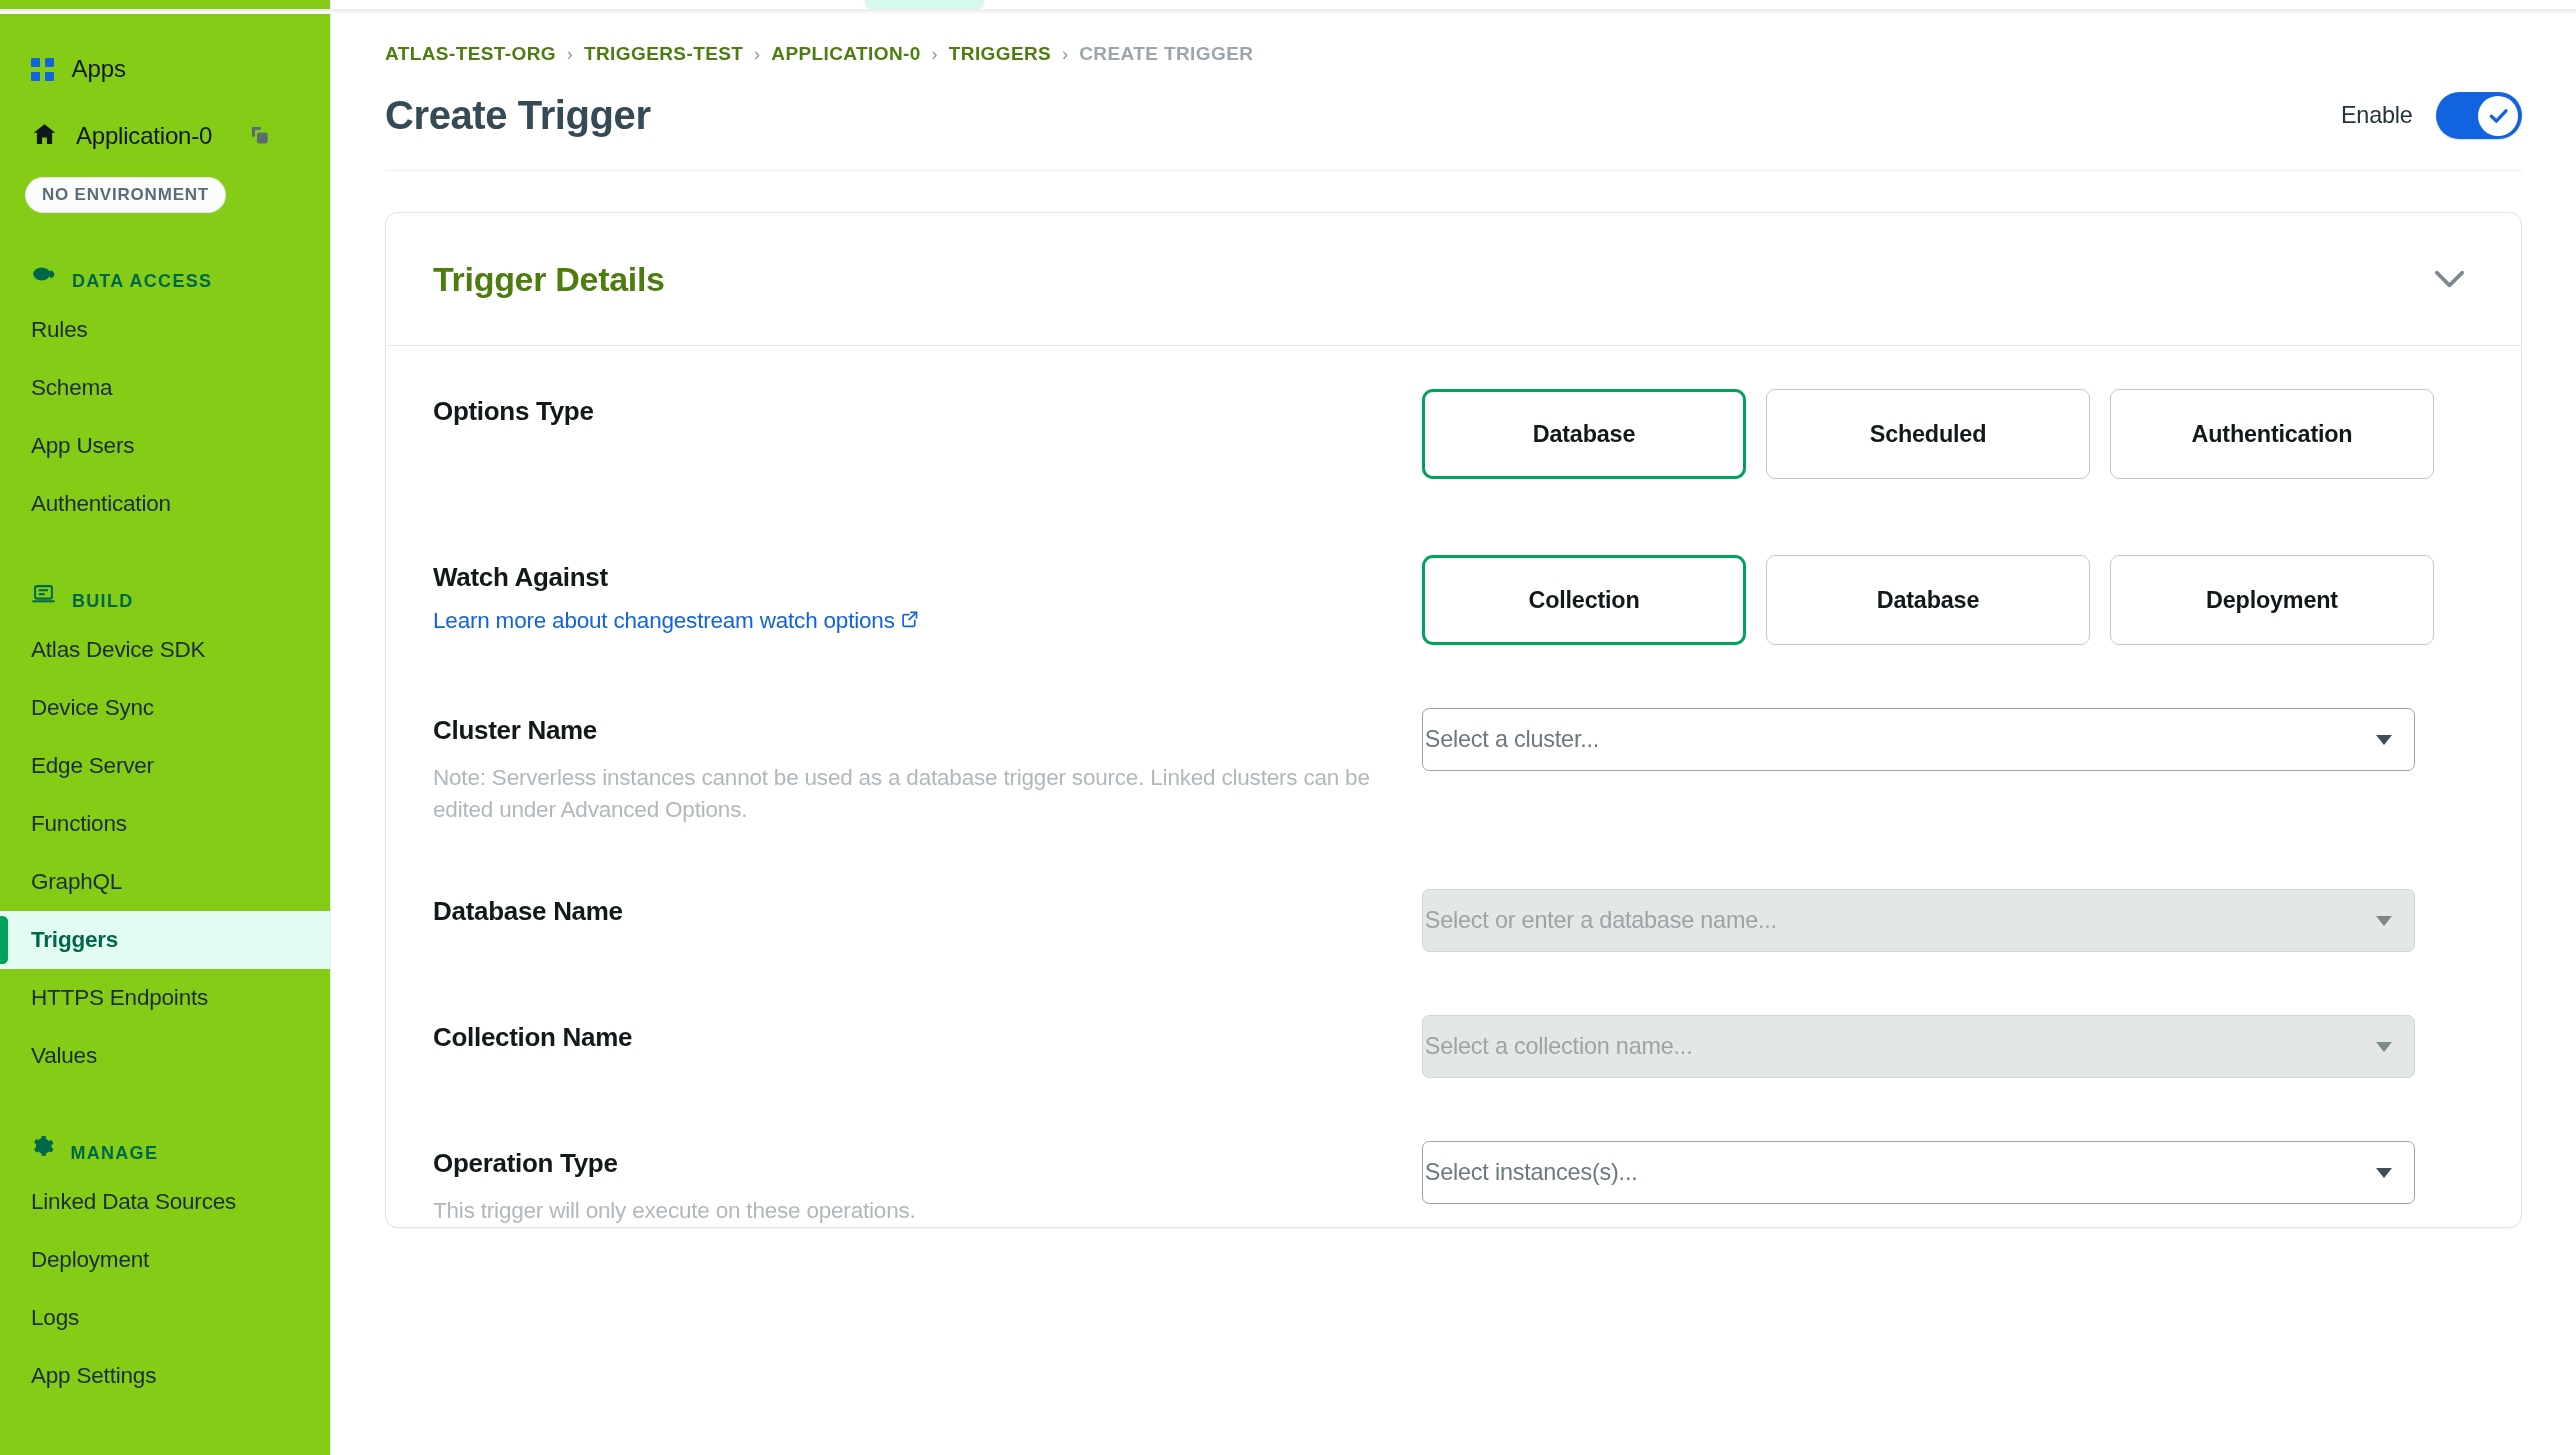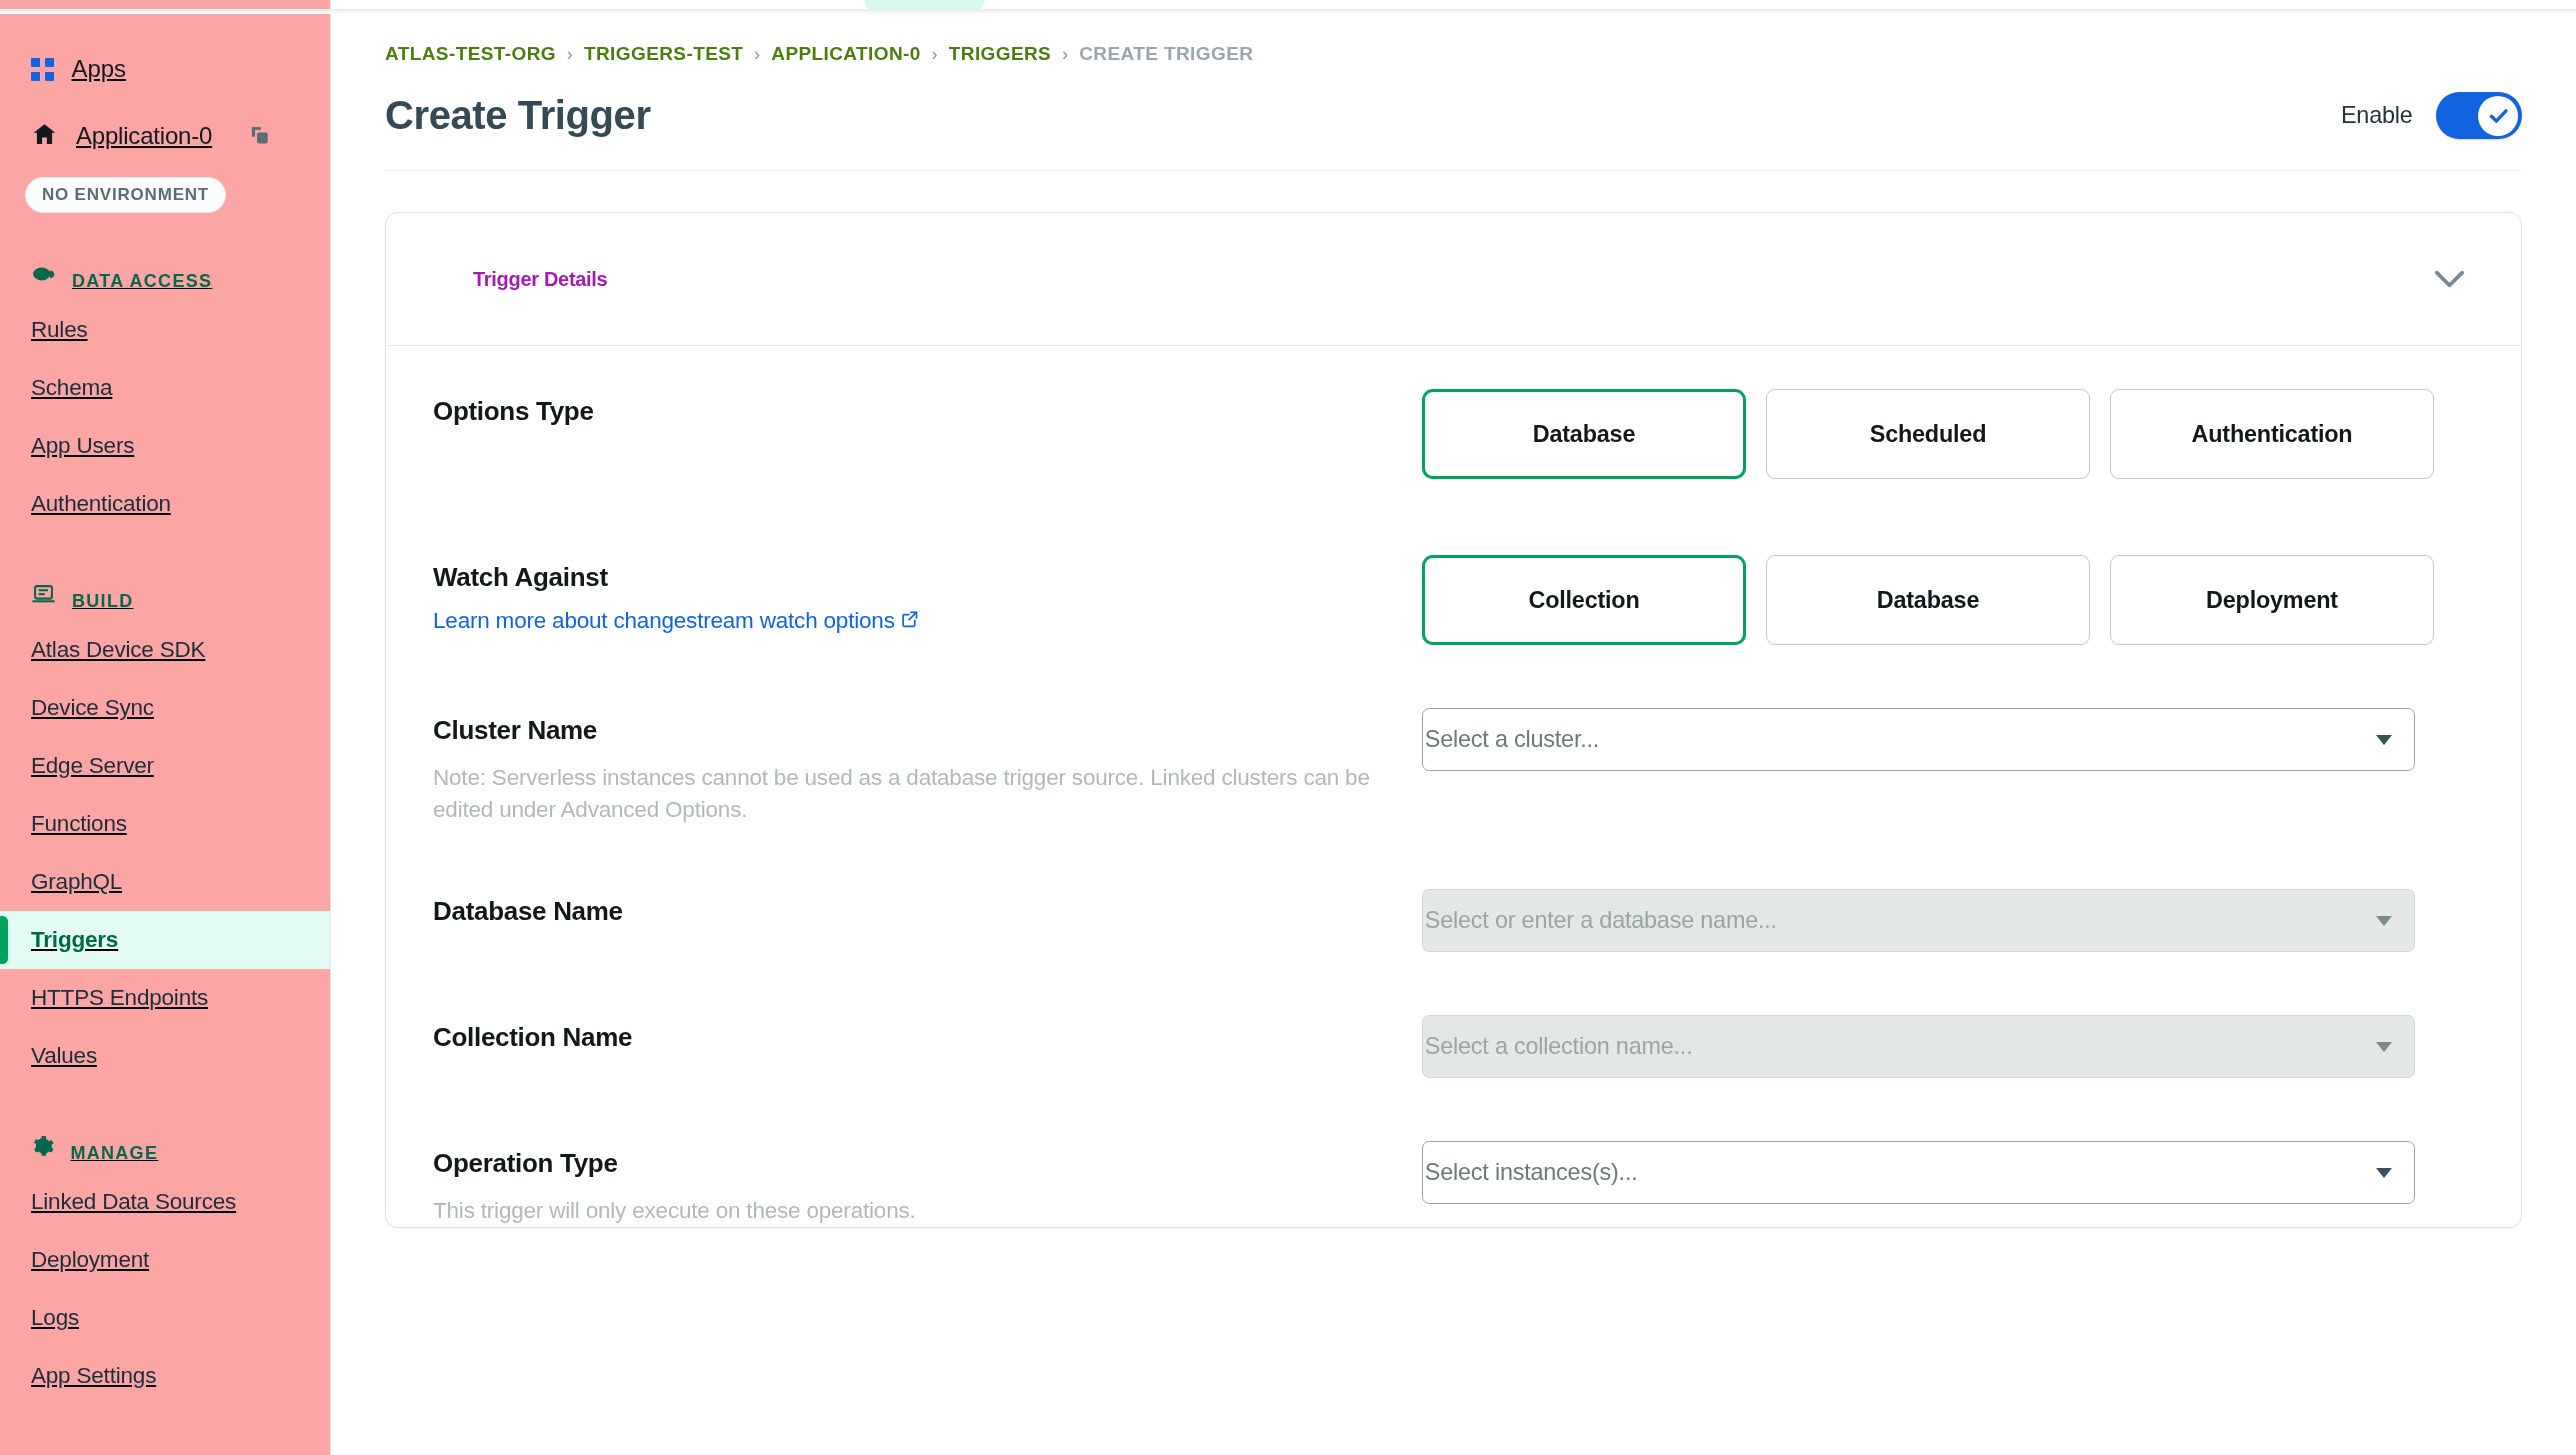--- a/index.html
+++ b/index.html
@@ -41,25 +41,24 @@
     background: linear-gradient(to bottom, #e8e9ea, #fdfdfd);
     z-index: 49;
   }
 
   
   .sidebar {
     position: relative;
     width: 331px;
     flex: 0 0 331px;
     height: 1455px;
-    background: #fca5a5;
+    background: #84cc16;
     border-right: 0.9px solid #e3e6e5;
     padding-top: 14.4px;
     overflow: hidden;
-    text-decoration: underline;
   }
 
   .side-row {
     display: flex;
     align-items: center;
     height: 56px;
     padding-left: 31px;
     gap: 18px;
     position: relative;
   }
@@ -210,21 +209,21 @@
     overflow: hidden;
   }
   .card-head {
     display: flex;
     align-items: center;
     justify-content: space-between;
     height: 133px;
     padding: 0 47px;
     border-bottom: 0.9px solid #e7eaea;
   }
-  .card-title { font-size: 20px; font-weight: bold; color: #a21caf; letter-spacing: -0.3px; margin-left: 40px; }
+  .card-title { font-size: 34px; font-weight: bold; color: #4d7c0f; letter-spacing: -0.3px; }
   .chev-btn { cursor: pointer; display: flex; padding: 9px; }
 
   .card-body { padding: 43px 47px 0 47px; }
 
   .frow {
     display: flex;
     align-items: flex-start;
   }
   .flabel { width: 989px; flex: 0 0 989px; padding-top: 7.2px; }
   .flabel h3 {

